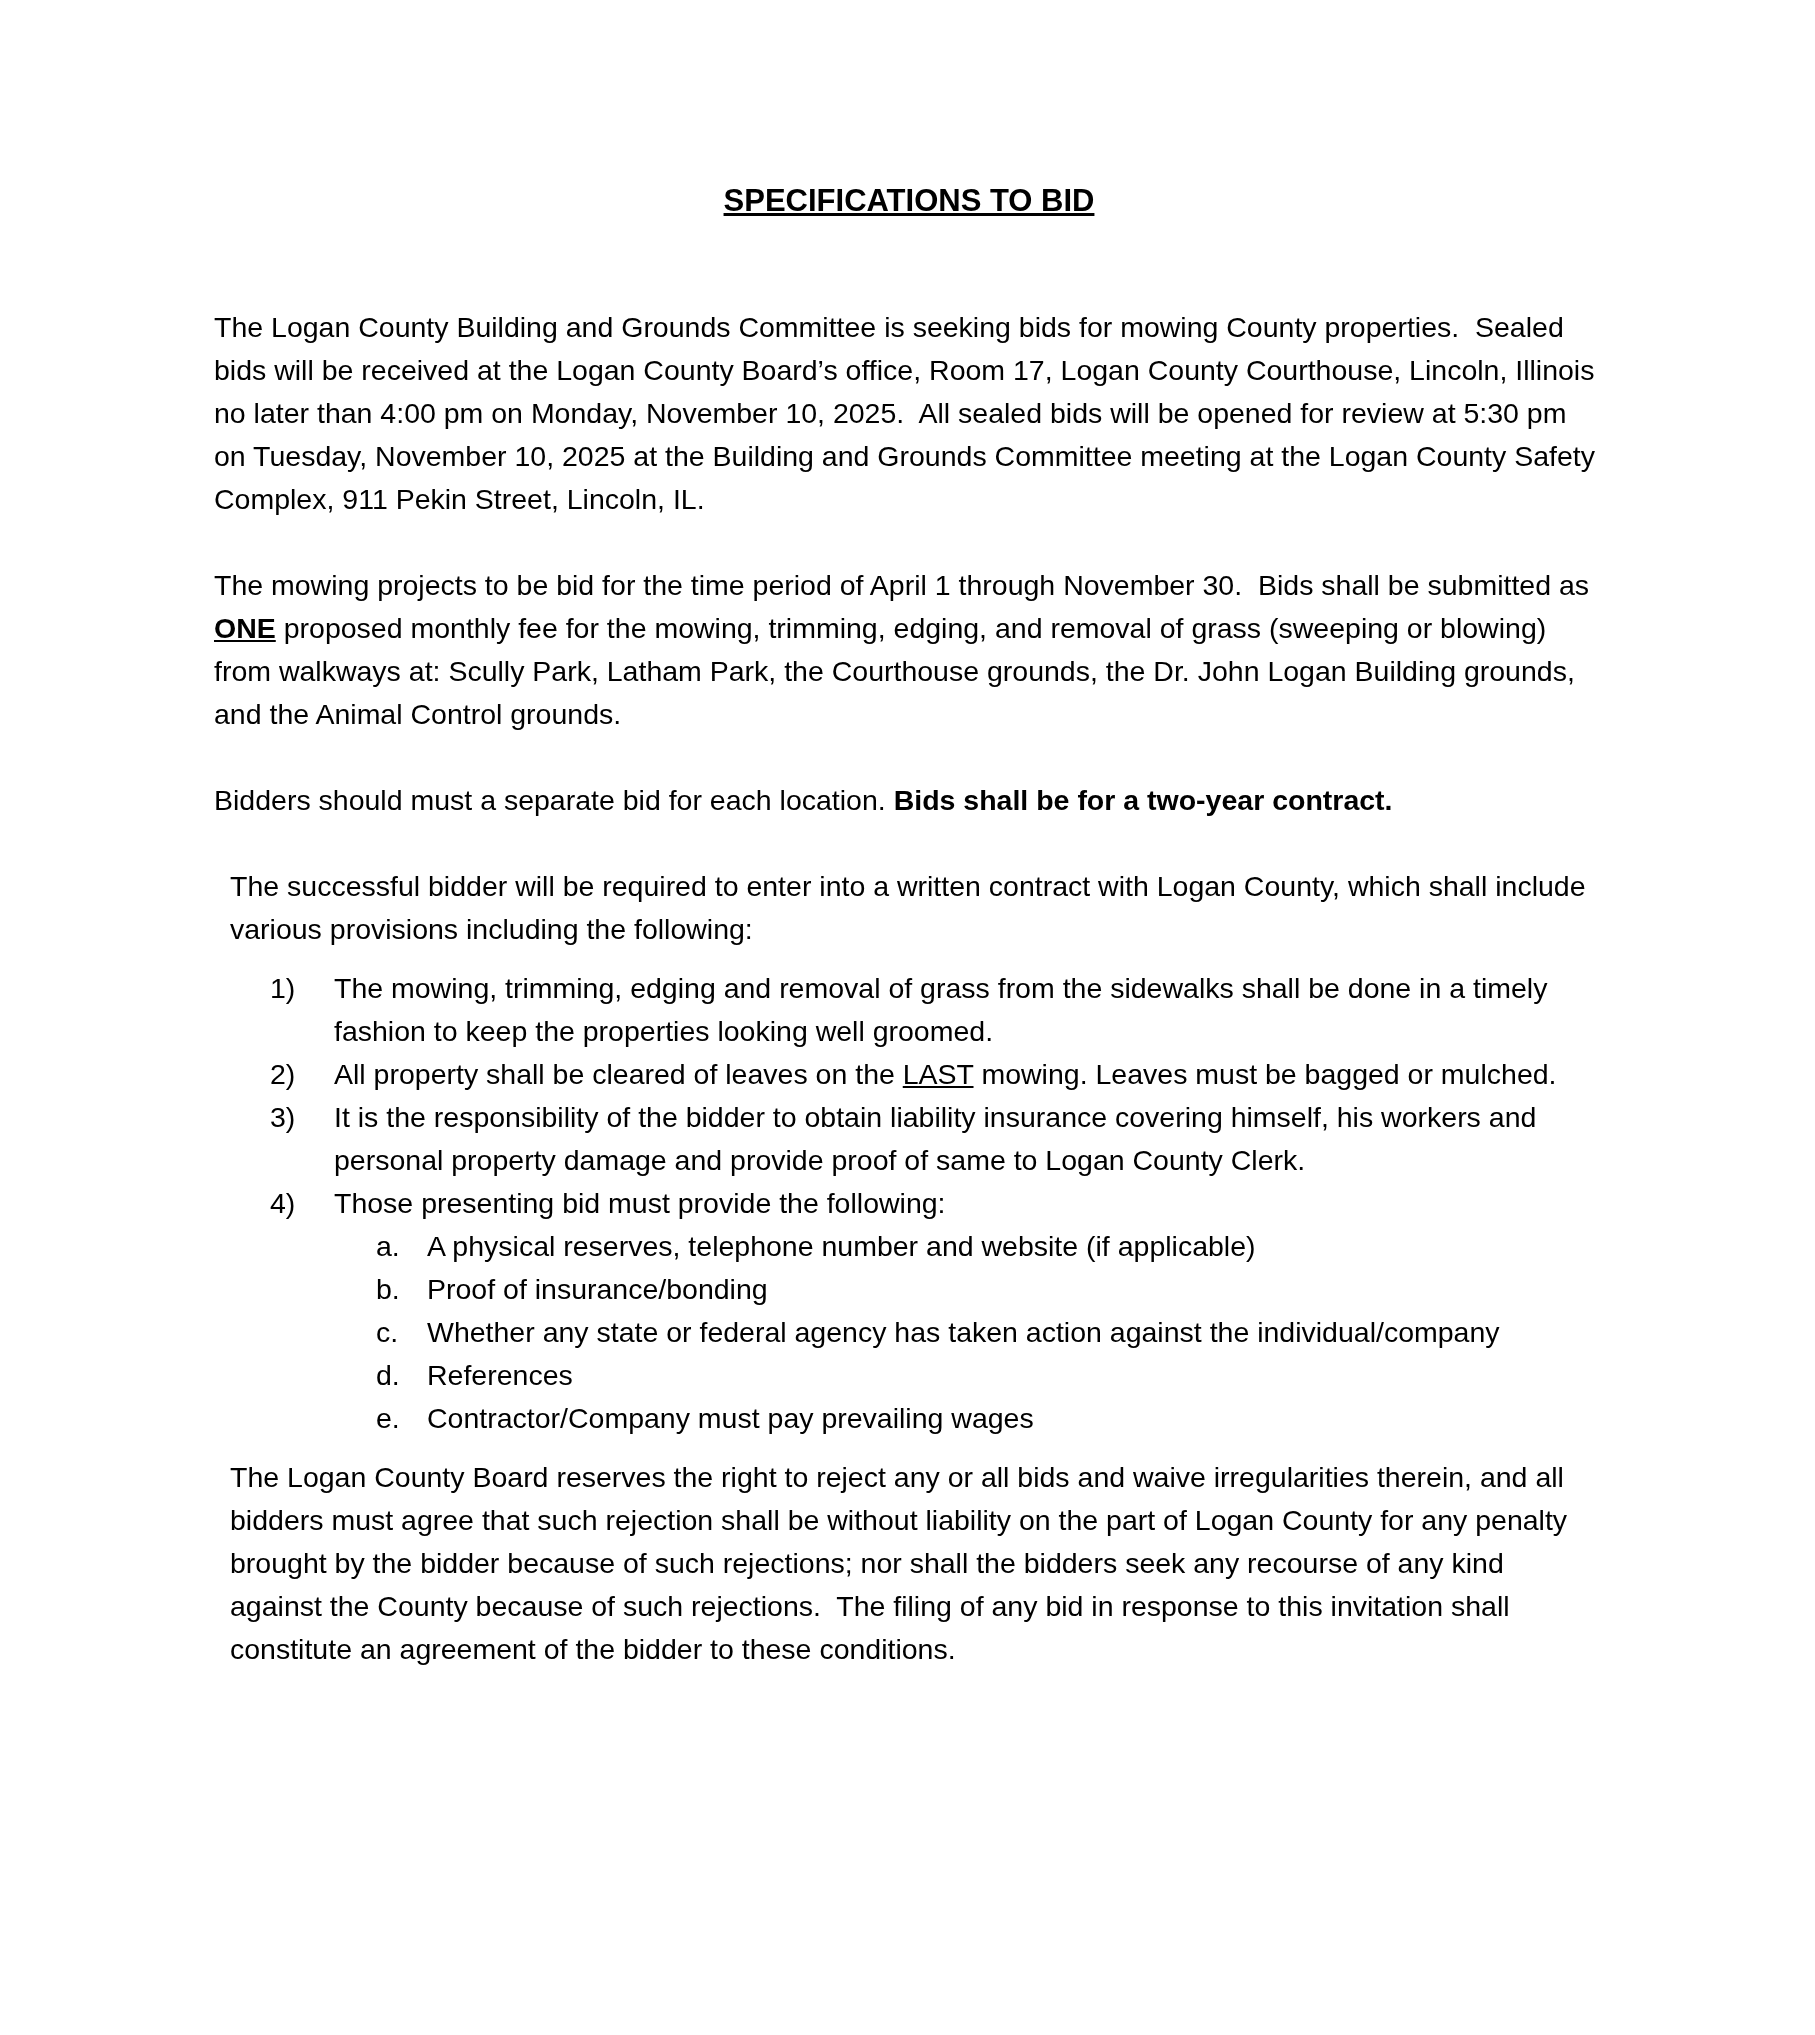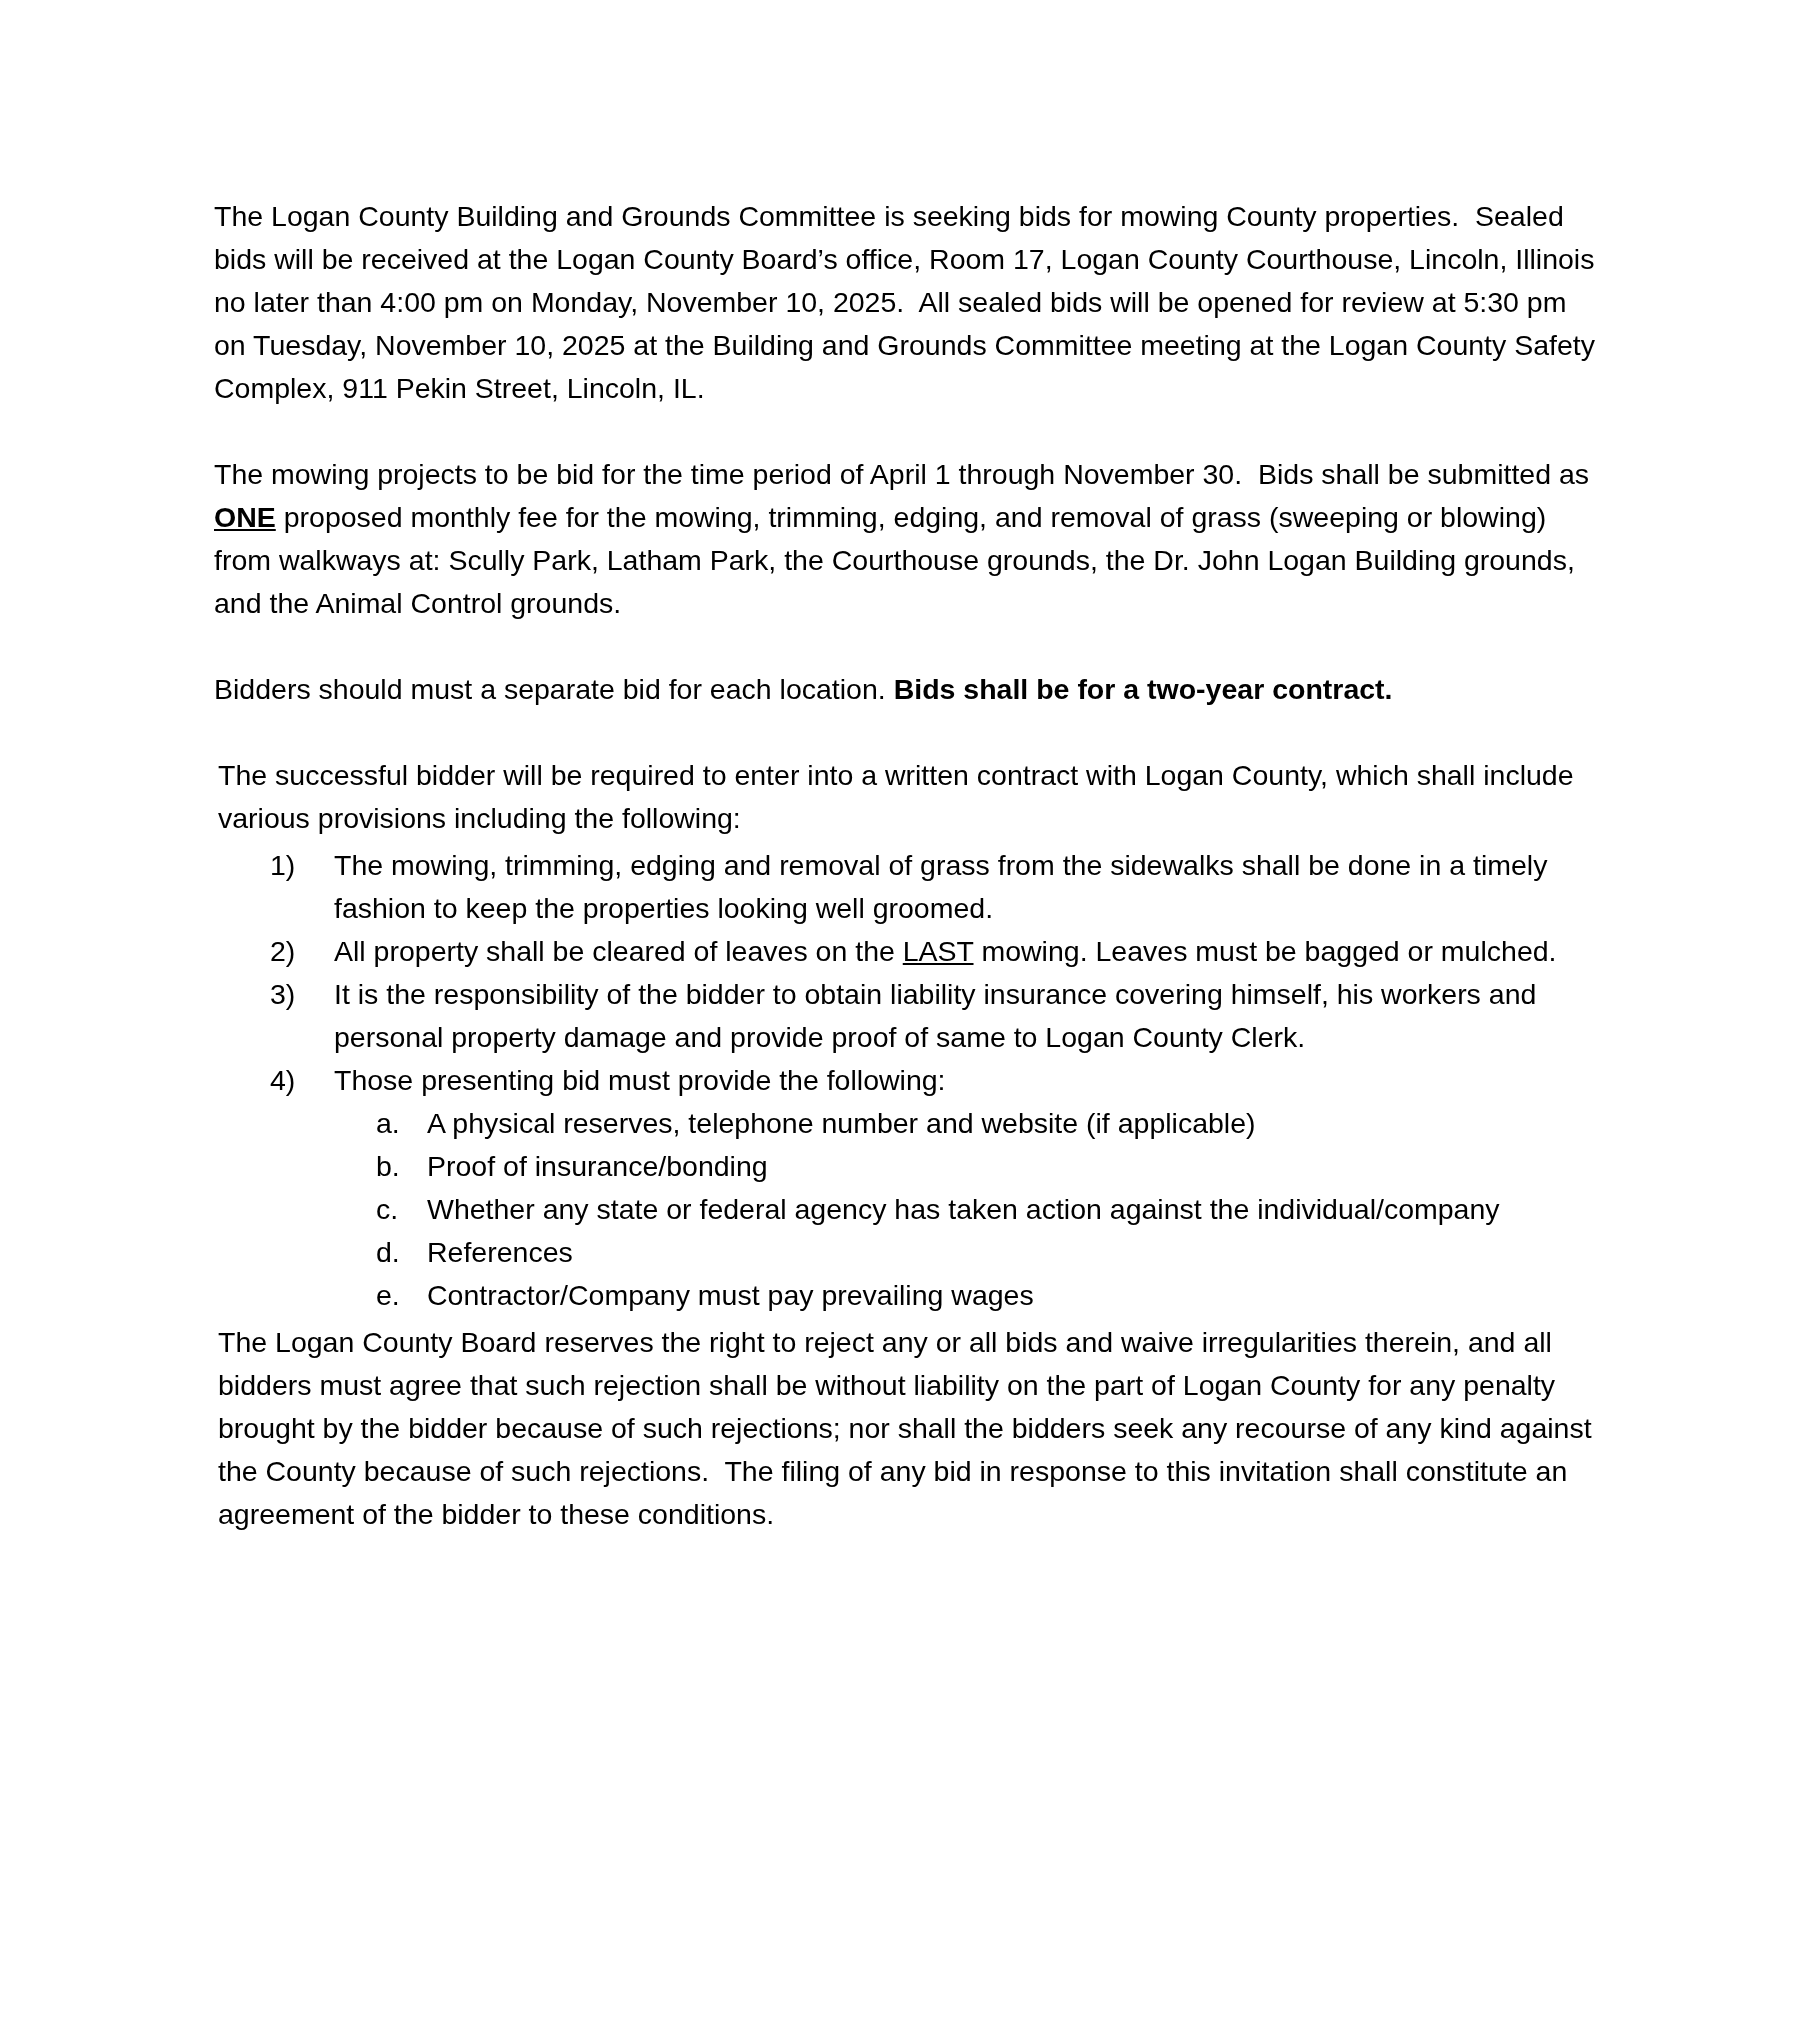--- a/index.html
+++ b/index.html
@@ -26,21 +26,21 @@
     text-align: center;
     font-size: 31px;
     font-weight: bold;
     text-decoration: underline;
     line-height: 43px;
   }
   p.para {
     margin: 16px 0 43px 0;
   }
   p.para-tight {
-    margin: 4px;
+    margin: 16px;
   }
   .bold { font-weight: bold; }
   .underline { text-decoration: underline; }
   .bold-underline { font-weight: bold; text-decoration: underline; }
   .nlist, .llist { margin: 0; }
   .nitem { display: flex; }
   .nitem .num {
     flex: 0 0 64px;
     margin-left: 56px;
     box-sizing: border-box;
@@ -52,20 +52,21 @@
     margin-left: 162px;
     box-sizing: border-box;
   }
   .litem .ltext { flex: 1; }
 </style>
 </head>
 <body>
 
 <div class="page">
 
+  <h1 class="title t">SPECIFICATIONS TO BID</h1>
 
   <p class="para t">The Logan County Building and Grounds Committee is seeking bids for mowing County properties.  Sealed bids will be received at the Logan County Board’s office, Room 17, Logan County Courthouse, Lincoln, Illinois no later than 4:00 pm on Monday, November 10, 2025.  All sealed bids will be opened for review at 5:30 pm on Tuesday, November 10, 2025 at the Building and Grounds Committee meeting at the Logan County Safety Complex, 911 Pekin Street, Lincoln, IL.</p>
 
   <p class="para"><span class="t">The mowing projects to be bid for the time period of April 1 through November 30.  Bids shall be submitted as </span><span class="t bold-underline">ONE</span><span class="t"> proposed monthly fee for the mowing, trimming, edging, and removal of grass (sweeping or blowing) from walkways at: Scully Park, Latham Park, the Courthouse grounds, the Dr. John Logan Building grounds, and the Animal Control grounds.</span></p>
 
   <p class="para"><span class="t">Bidders should must a separate bid for each location. </span><span class="t bold">Bids shall be for a two-year contract.</span></p>
 
   <p class="para-tight t">The successful bidder will be required to enter into a written contract with Logan County, which shall include various provisions including the following:</p>
 
   <div class="nlist">

